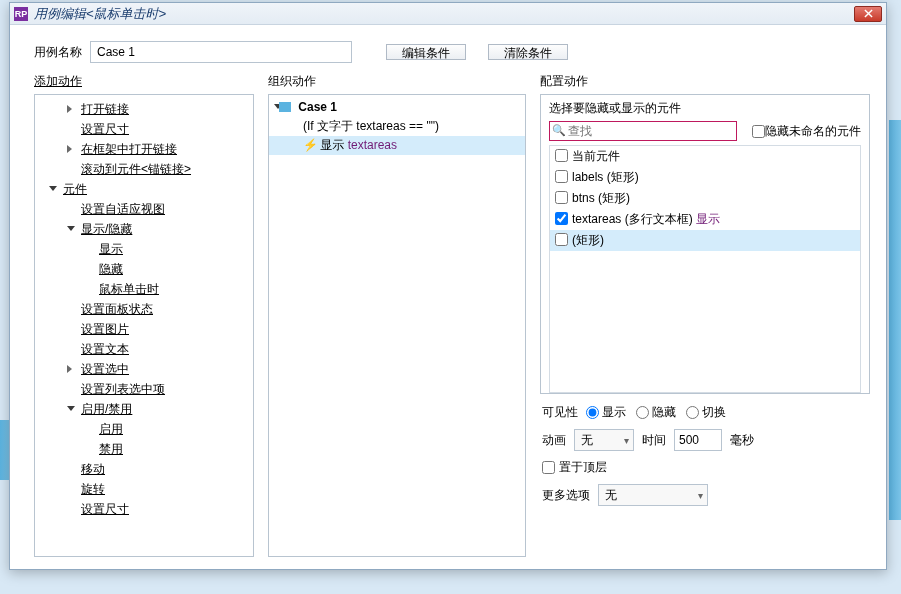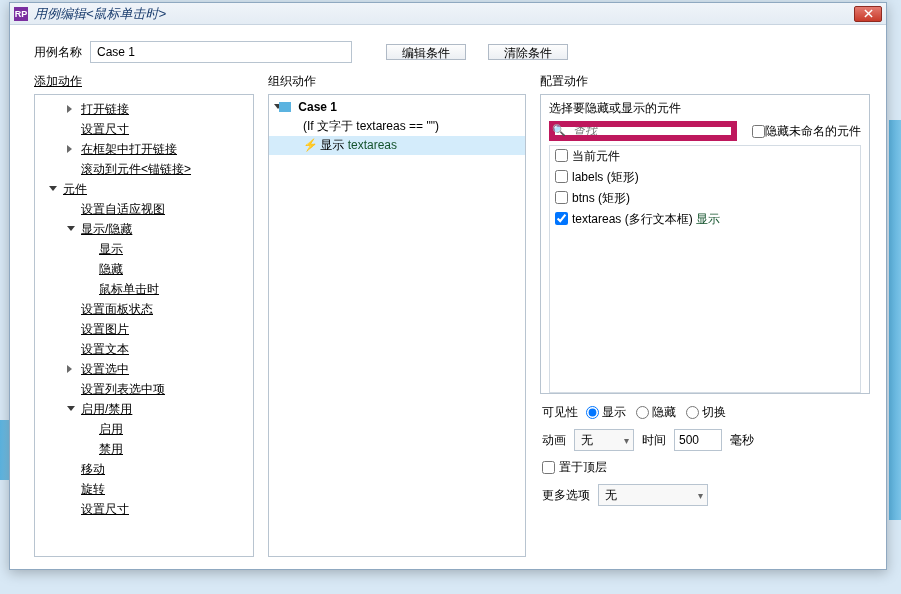--- a/index.html
+++ b/index.html
@@ -117,30 +117,30 @@
     .org-row .tri { left: 5px; top: 6px; }
     .case-icon {
       display: inline-block; width: 12px; height: 10px;
       background: #5bb3e0; margin-right: 4px;
       vertical-align: middle; position: relative; top:-1px;
     }
     .bolt {
       display: inline-block; width: 10px; color: #8a7a3a;
       margin-right: 4px; font-weight: bold;
     }
-    .green { color: #14532d; }
+    .green { color: #701a75; }
     
     .col3 { flex: 1; display: flex; flex-direction: column; }
     .cfg-top { border: 1px solid #b8c4d0; background: #fff; padding: 5px 8px 0 8px; height: 300px; display:flex; flex-direction:column;}
     .cfg-top-title { margin-bottom: 4px; }
     .cfg-search-row { display: flex; align-items: center; gap: 10px; margin-bottom: 4px;}
     .search-box { position: relative; flex:0 0 188px; }
     .search-input {
-      width: 188px; height: 20px; border: 6px solid #be185d; padding: 0 4px 0 18px;
-      font-style: italic; color: #888;
+      width: 188px; height: 20px; border: 1px solid #be185d; padding: 0 4px 0 18px;
+      color: #888;
     }
     .search-icon { position: absolute; left: 3px; top: 3px; font-size: 11px; color: #888; }
     .hide-unnamed { display: flex; align-items: center; margin-left:auto;}
     .el-list {
       border: 1px solid #d4dce4;
       flex:1; overflow: auto;
     }
     .el-item {
       padding: 2px 4px 2px 22px;
       line-height: 17px;
@@ -248,20 +248,21 @@
           <label class="hide-unnamed">
             <input type="checkbox" style="">
             <span>隐藏未命名的元件</span>
           </label>
         </div>
         <div class="el-list" id="el-list">
             <div class="el-item"><input type="checkbox" style=""><span>当前元件</span></div>
             <div class="el-item"><input type="checkbox" style=""><span>labels (矩形)</span></div>
             <div class="el-item"><input type="checkbox" style=""><span>btns (矩形)</span></div>
             <div class="el-item"><input type="checkbox" checked="" style=""><span>textareas (多行文本框)</span><span class="green"> 显示</span></div>
+            <div class="el-item selected"><input type="checkbox" style=""><span>(矩形)</span></div>
           </div>
       </div>
 
       <div class="cfg-bottom">
         <div class="cfg-row">
           <span>可见性</span>
           <div class="radio-group" id="vis-radios">
               <label class="radio-lbl">
                 <input type="radio" name="vis" checked="" style="">
                 <span>显示</span>

